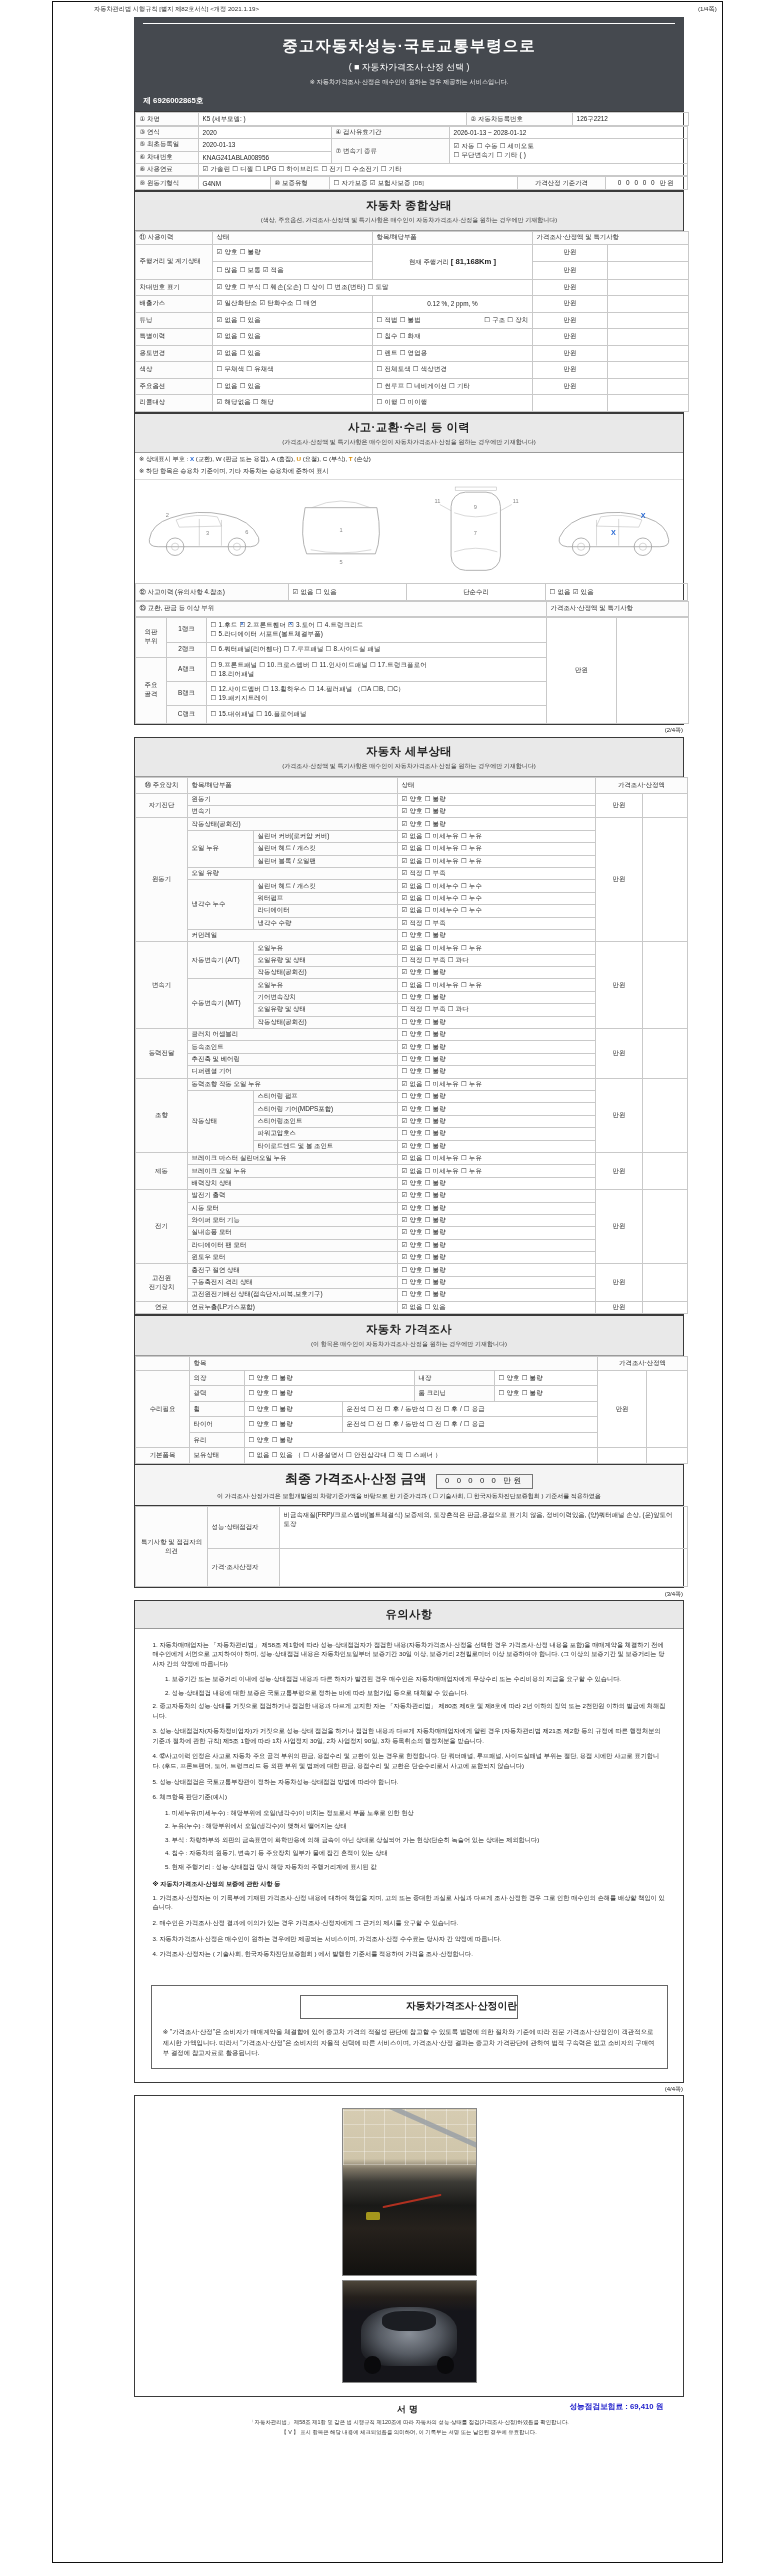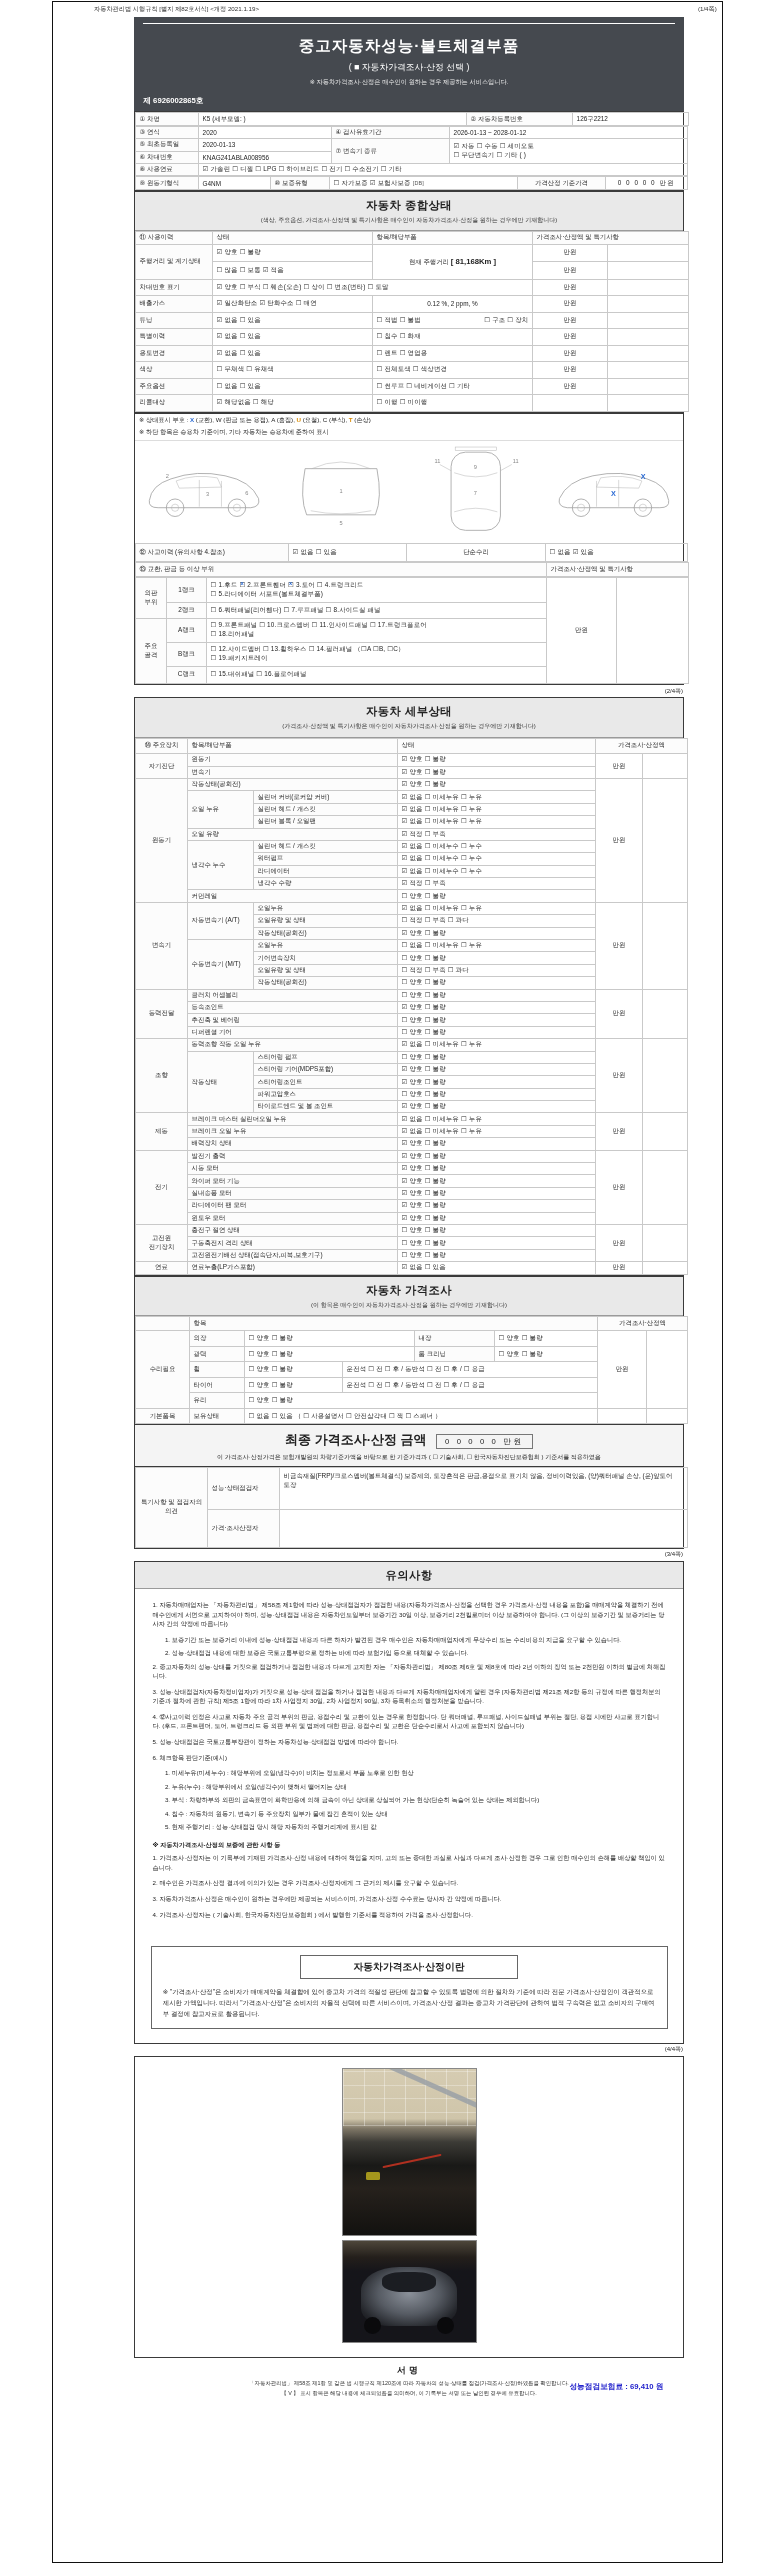--- a/index.html
+++ b/index.html
@@ -44,55 +44,55 @@
   .xi{position:relative;display:inline-block;}
   .xi i{position:absolute;left:1px;top:-1px;color:#2b6bd4;font-weight:bold;font-style:normal;font-size:5.7px;}
   .c-blue{color:#2b6bd4;font-weight:bold;}
   .c-org{color:#d98a00;font-weight:bold;}
   
   .notice-body{padding:11.3px 17.5px 9.3px 17.5px;font-size:6.2px;line-height:1.52;}
   .ni{margin:0 0 6.2px 0;}
   .nsub{margin:1px 0 4.1px 12.4px;}
   .nsec-t{font-weight:bold;margin:8.2px 0 4.1px 0;}
   .pibox{border:0.5px solid #666;margin:11.3px 15.5px 13.4px 15.5px;padding:8.2px 11.3px 9.3px 11.3px;}
-  .pibox-t{border:0.5px solid #666;width:216px;margin:0 auto;text-align:center;font-size:9.8px;font-weight:bold;padding:4.6px 0;}
+  .pibox-t{border:0.5px solid #666;width:216px;margin:0 auto;text-align:right;font-size:9.8px;font-weight:bold;padding:4.6px 0;}
   .pibox-x{font-size:6.4px;line-height:1.65;margin-top:8.2px;}
   
   .photoarea{padding:7.2px 0 9.3px 0;text-align:center;}
   .photo{margin:4.1px auto;position:relative;overflow:hidden;border:0.5px solid #888;}
   .photo1{width:133px;height:166px;background:linear-gradient(180deg,#d6ccb2 0%,#cfc5aa 30%,#7e7666 36%,#3c3b36 44%,#191917 58%,#26211c 72%,#12110f 100%);}
   .photo1 .tiles{position:absolute;left:0;top:0;width:100%;height:34%;background:repeating-linear-gradient(90deg,rgba(255,255,255,.35) 0 1px,transparent 1px 20.6px),repeating-linear-gradient(0deg,rgba(255,255,255,.3) 0 1px,transparent 1px 13.4px);}
   .photo1 .pipe{position:absolute;left:-5.2px;top:8%;width:140%;height:5.2px;background:#9aa0a6;transform:rotate(24deg);opacity:.85;}
   .photo1 .wire{position:absolute;left:30%;top:55%;width:45%;height:2.1px;background:#b03020;transform:rotate(-12deg);border-radius:1px;}
   .photo1 .cap{position:absolute;left:18%;top:62%;width:13.4px;height:8.2px;background:#c5b51d;border-radius:1.5px;opacity:.8;}
   .photo2{width:133px;height:101px;background:linear-gradient(180deg,#4d463a 0%,#241f1b 16%,#15151a 30%,#15151a 100%);}
   .photo2 .car{position:absolute;left:14%;top:26%;width:72%;height:58%;background:radial-gradient(ellipse at 50% 45%,#8a9099 0%,#565b63 45%,#23252a 78%,transparent 95%);border-radius:40% 40% 30% 30%;}
   .photo2 .glass{position:absolute;left:30%;top:30%;width:40%;height:20%;background:#1b1d22;border-radius:40%;}
   .photo2 .wheel{position:absolute;bottom:8%;width:17.5px;height:17.5px;background:#0a0a0c;border-radius:50%;}
   .photo2 .w1{left:16%;} .photo2 .w2{right:16%;}
   
   .footer{position:relative;margin-top:4.1px;padding:3.1px 5.2px 0 5.2px;}
   .footer .sg{text-align:center;font-size:8.8px;font-weight:bold;letter-spacing:3.1px;}
-  .footer .fee{position:absolute;right:20.6px;top:20px;color:#2323cc;font-weight:bold;font-size:7.7px;}
+  .footer .fee{position:absolute;right:20.6px;top:1px;color:#2323cc;font-weight:bold;font-size:7.7px;}
   .footer .fl{ text-align:center;font-size:5.4px;color:#333;margin-top:3.1px;}
 </style>
 </head>
 <body>
 
 <div class="page">
   <div class="regline">
     <span>자동차관리법 시행규칙 [별지 제82호서식] &lt;개정 2021.1.19&gt;</span>
     <span>(1/4쪽)</span>
   </div>
 
   <div class="content">
 
     <div class="dochead">
       <div class="wline"></div>
-      <div class="doc-title">중고자동차성능·볼트체결부품</div>
+      <div class="doc-title">중고자동차성능·국토교통부령으로</div>
       <div class="doc-sub">( ■ 자동차가격조사·산정 선택 )</div>
       <div class="doc-note">※ 자동차가격조사·산정은 매수인이 원하는 경우 제공하는 서비스입니다.</div>
       <div class="doc-no">제 6926002865호</div>
     </div>
 
     <div class="sec">
       <table>
           <colgroup>
             <col style="width:63px">
             <col style="width:268px">
@@ -253,20 +253,24 @@
               <td class="cb">☑ 해당없음   ☐ 해당</td>
               <td class="cb">☐ 이행   ☐ 미이행</td>
               <td class="pr"></td>
               <td class="bl"></td>
             </tr>
       </tbody>
         </table>
     </div>
 
     <div class="sec">
+      <div class="band">
+        <div class="band-t">사고·교환·수리 등 이력</div>
+        <div class="band-s">(가격조사·산정액 및 특기사항은 매수인이 자동차가격조사·산정을 원하는 경우에만 기재합니다)</div>
+      </div>
       <div class="t-note">
         <span>※ 상태표시 부호 : </span><span class="c-blue">X</span><span> (교환), </span><span>W</span><span> (판금 또는 용접), </span><span>A</span><span> (흠집), </span><span class="c-org">U</span><span> (요철), </span><span>C</span><span> (부식), </span><span class="c-org">T</span><span> (손상)</span>
       </div>
       <div class="t-note" style="border-bottom:0.5px solid #ddd;padding-bottom:3.1px">※ 하단 항목은 승용차 기준이며, 기타 자동차는 승용차에 준하여 표시</div>
       <div class="diagwrap">
         <svg width="124" height="85" viewBox="0 0 240 165">
           <path class="outline" d="M10 100 Q14 70 52 58 Q102 40 157 52 Q207 62 222 96 Q226 112 207 114 L27 114 Q8 114 10 100 Z"></path>
           <path class="thin" d="M62 62 Q97 48 142 56 L150 74 L68 76 Z"></path>
           <line class="thin" x1="107" y1="60" x2="107" y2="112"></line>
             <line class="thin" x1="150" y1="62" x2="150" y2="112"></line>

